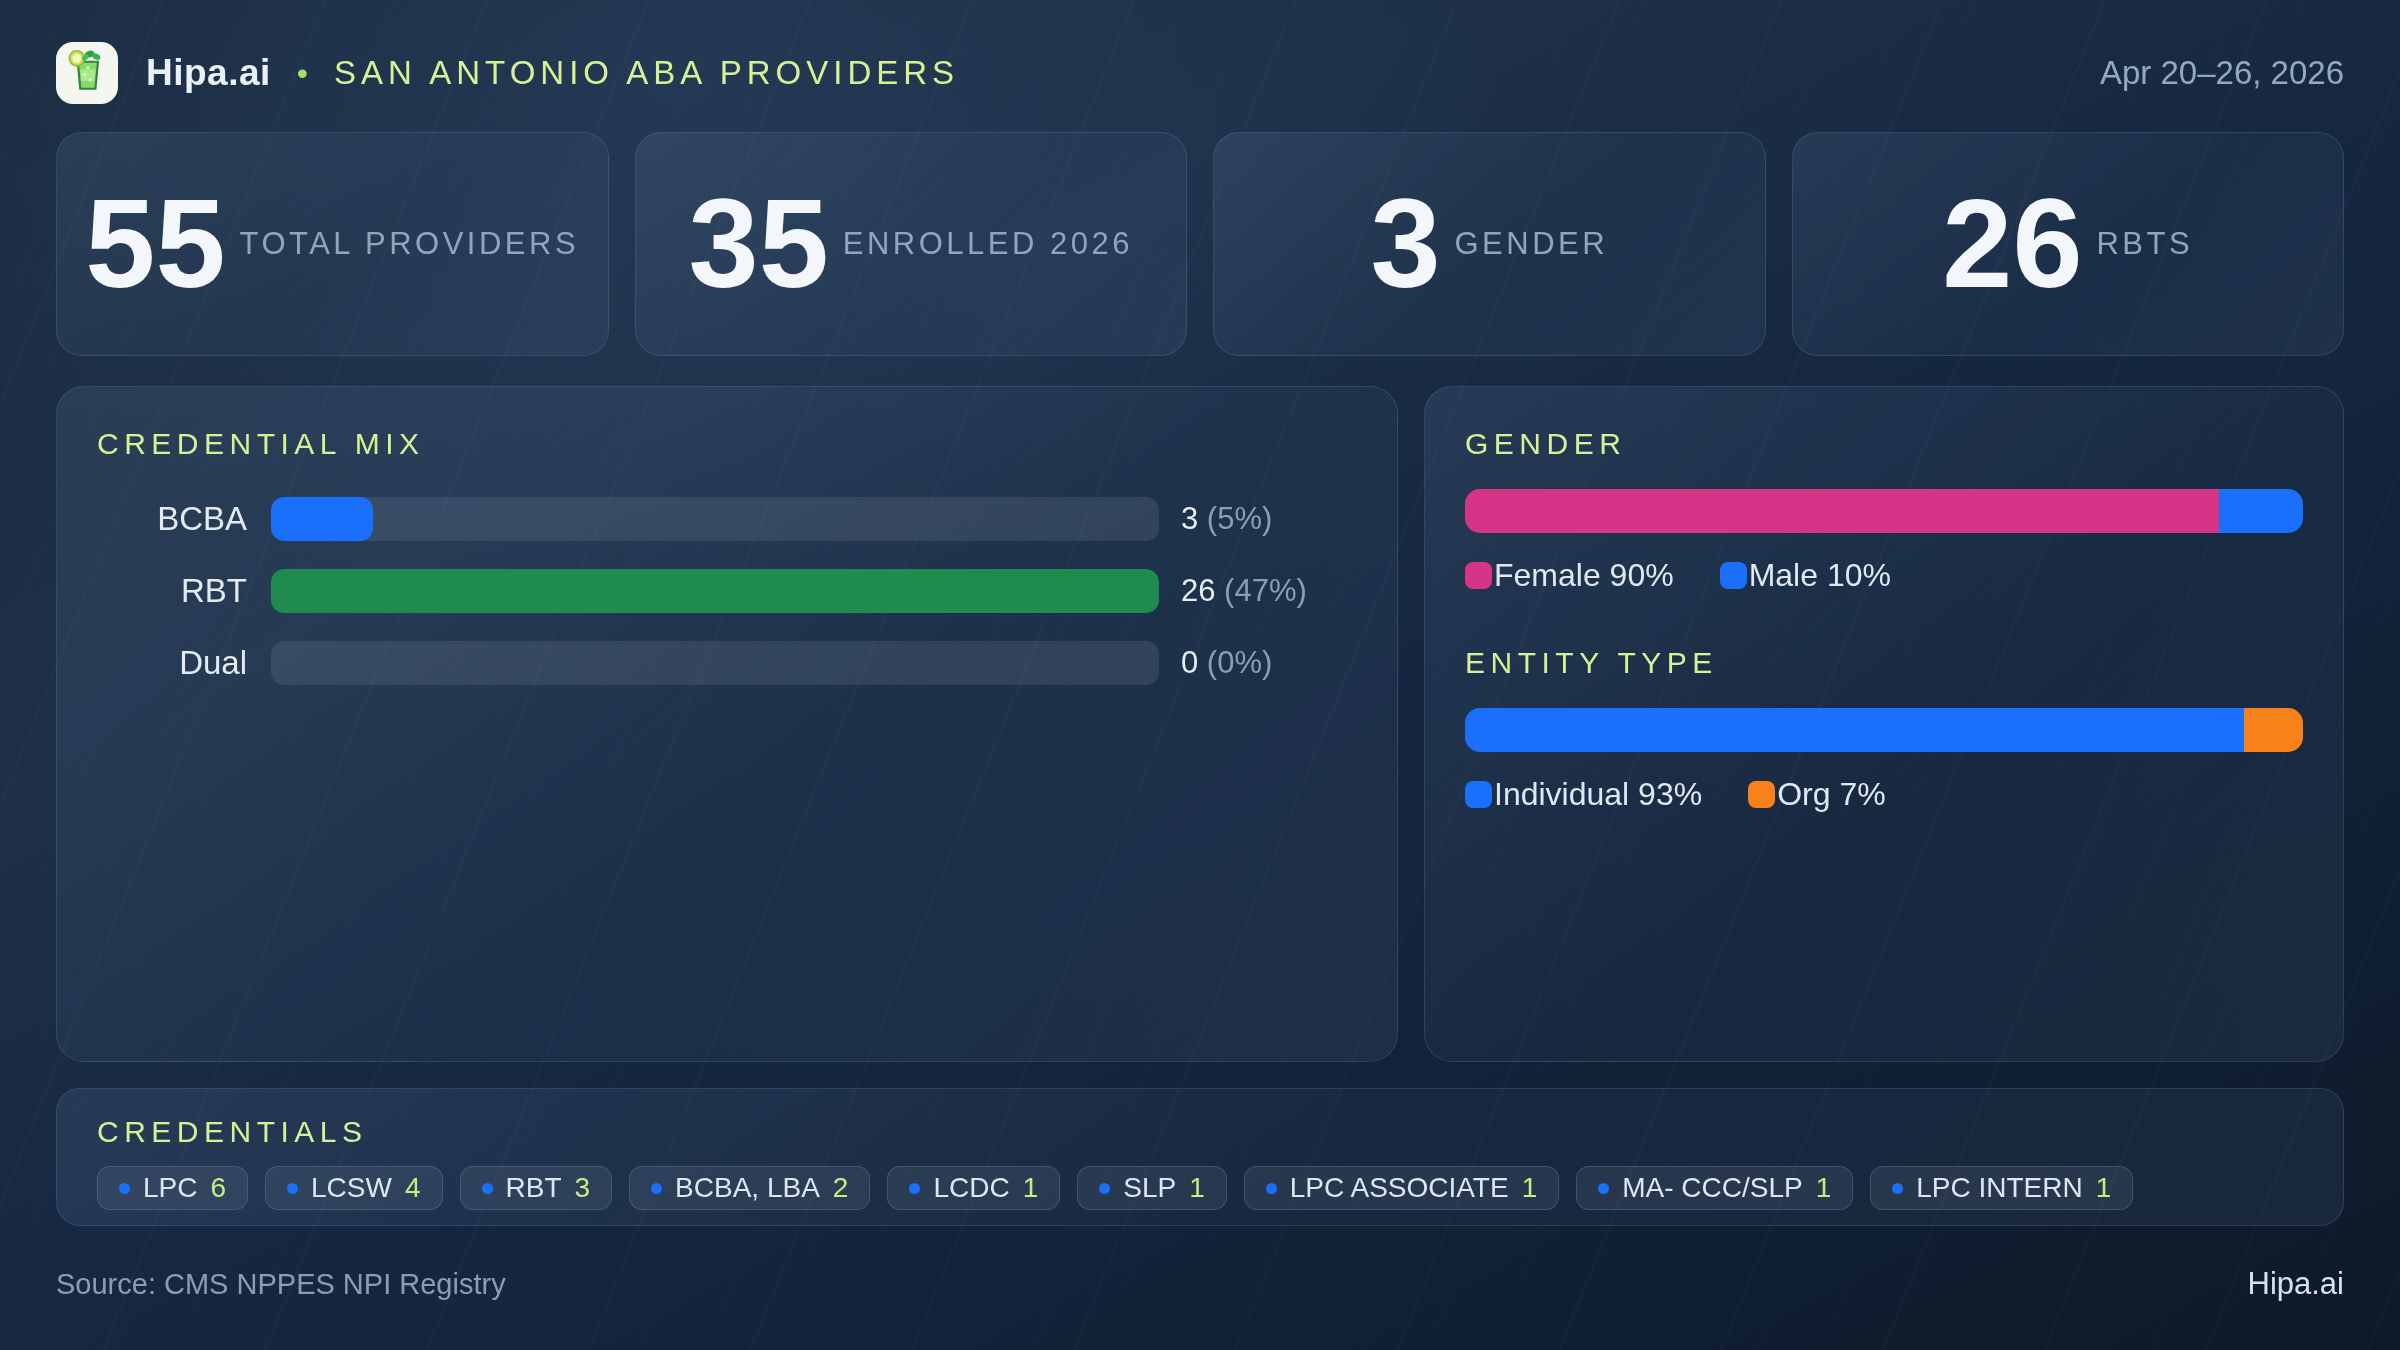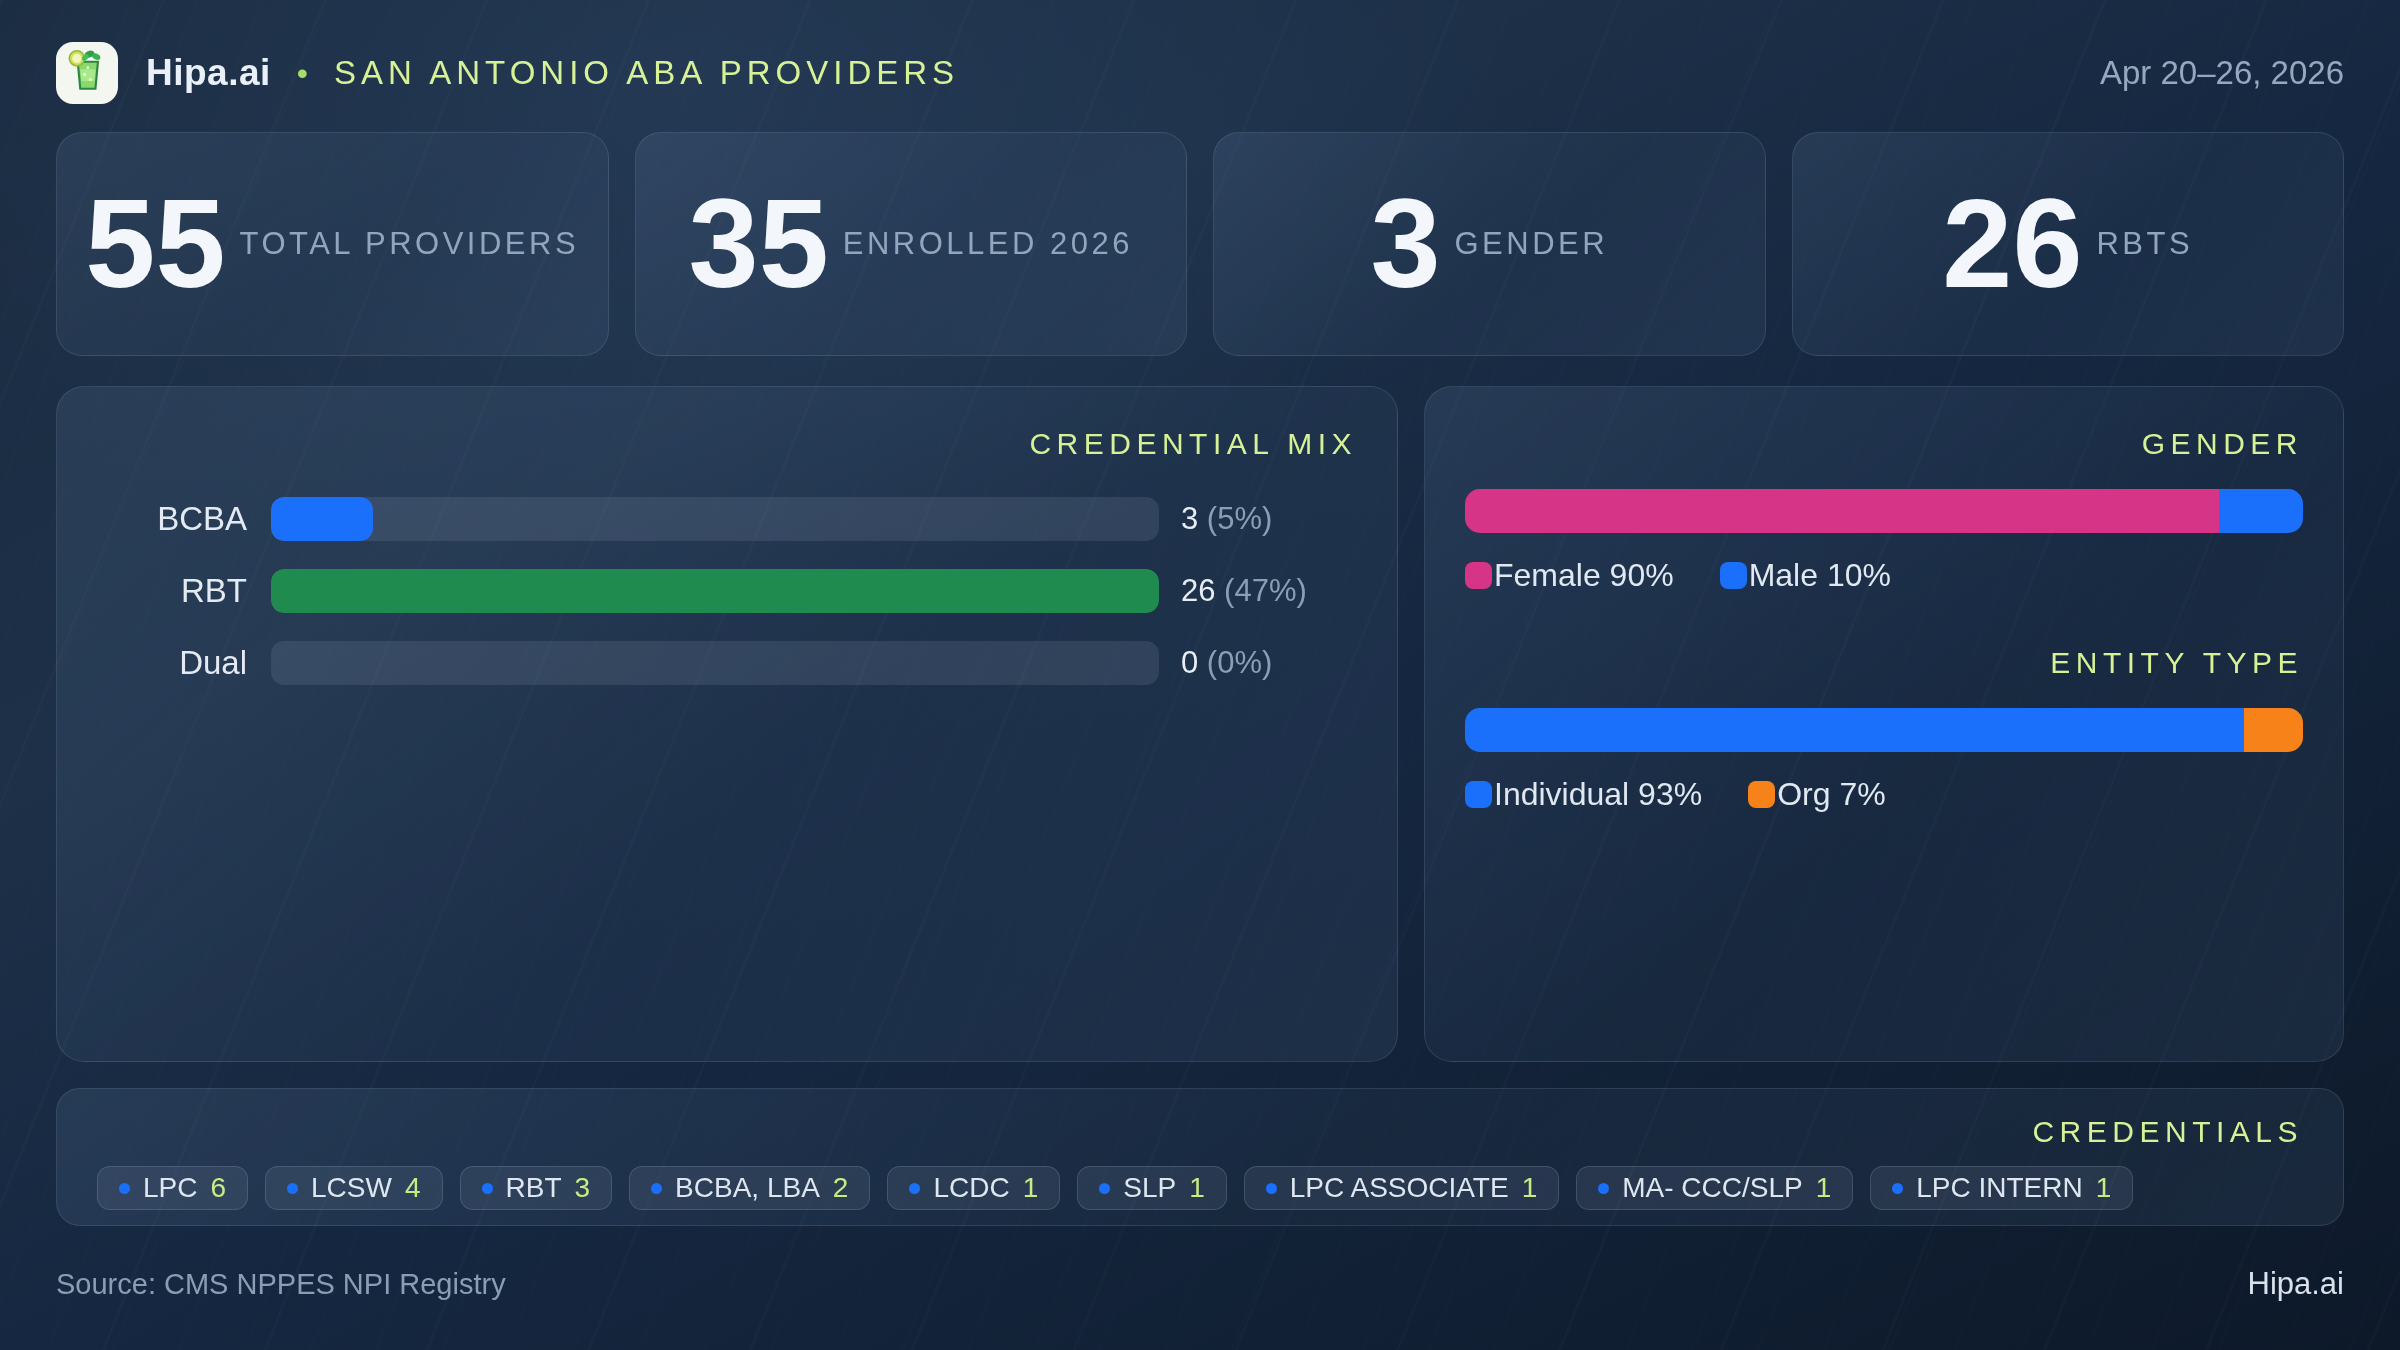--- a/index.html
+++ b/index.html
@@ -39,21 +39,21 @@
   .stats { position:relative; display:flex; gap:26px; margin-top:28px; }
   .card { flex:1; height:224px; border-radius:26px; display:flex; flex-direction:row; align-items:center; justify-content:center; gap:14px; }
   .card .num { font-size:126px; line-height:0.92; font-weight:600; color:#f3f6fa; }
   .card .num.accent { color:#c9ef80; }
   .card .label { font-size:31px; letter-spacing:3.5px; color:#92a5bc; }
   
   .main { position:relative; display:flex; gap:26px; margin-top:30px; }
   .panel { border-radius:28px; padding:40px 40px; height:676px; }
   .panel-left { width:1342px; flex:0 0 auto; }
   .panel-right { flex:1; }
-  .section-title { font-size:30px; font-weight:500; letter-spacing:5.5px; color:#d7f296;text-align:right; }
+  .section-title { font-size:30px; font-weight:500; letter-spacing:5.5px; color:#d7f296; }
   .mix-rows { margin-top:36px; display:flex; flex-direction:column; gap:28px; }
   .mix-row { display:flex; align-items:center; height:44px; }
   .mix-label { width:150px; text-align:right; font-size:33px; color:#e3eaf2; margin-right:24px; }
   .mix-track { width:888px; height:44px; border-radius:13px; background:rgba(148,163,184,0.17); overflow:hidden; flex:0 0 auto; }
   .mix-fill { height:100%; border-radius:13px; }
   .mix-value { margin-left:22px; font-size:31px; color:#e7edf4; white-space:nowrap; }
   .mix-value .pct { color:#8b9eb3; }
   .stack-bar { height:44px; border-radius:15px; overflow:hidden; display:flex; margin-top:28px; background:rgba(148,163,184,0.17); }
   .stack-seg { height:100%; }
   .legend { display:flex; gap:46px; margin-top:24px; align-items:center; }

